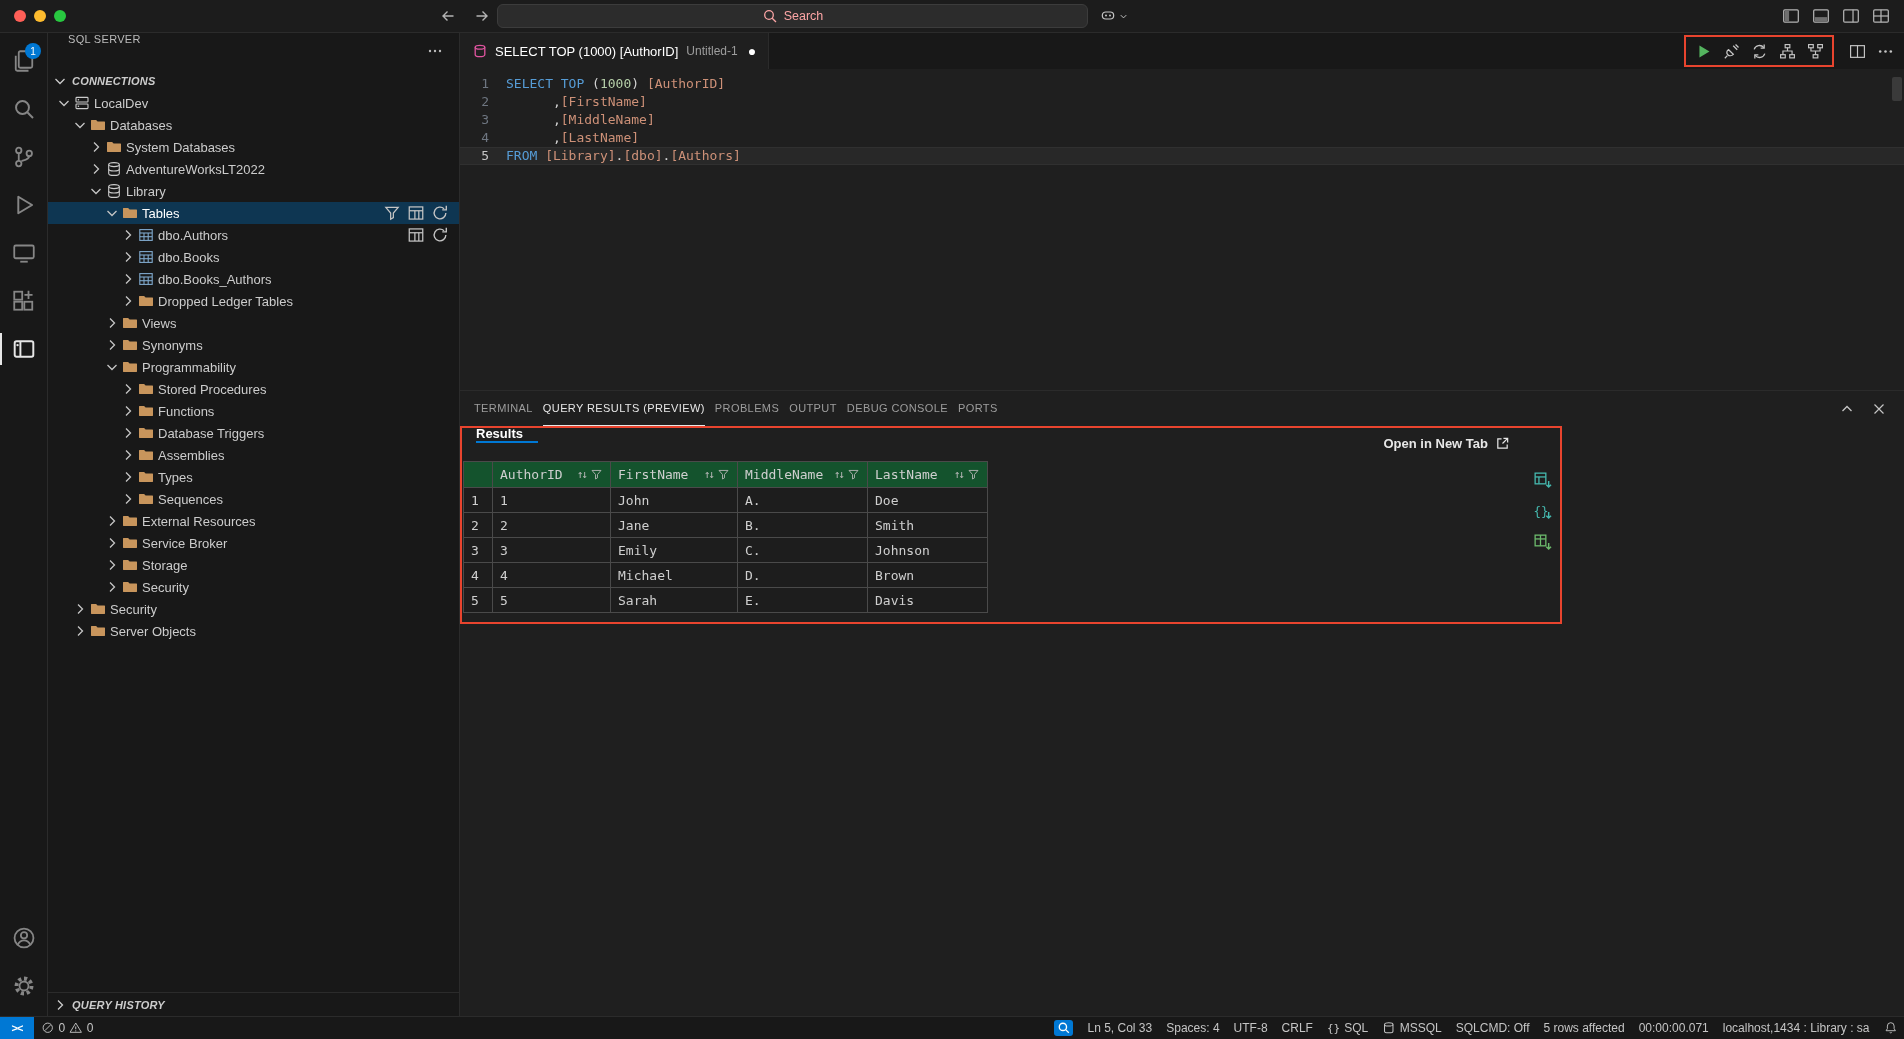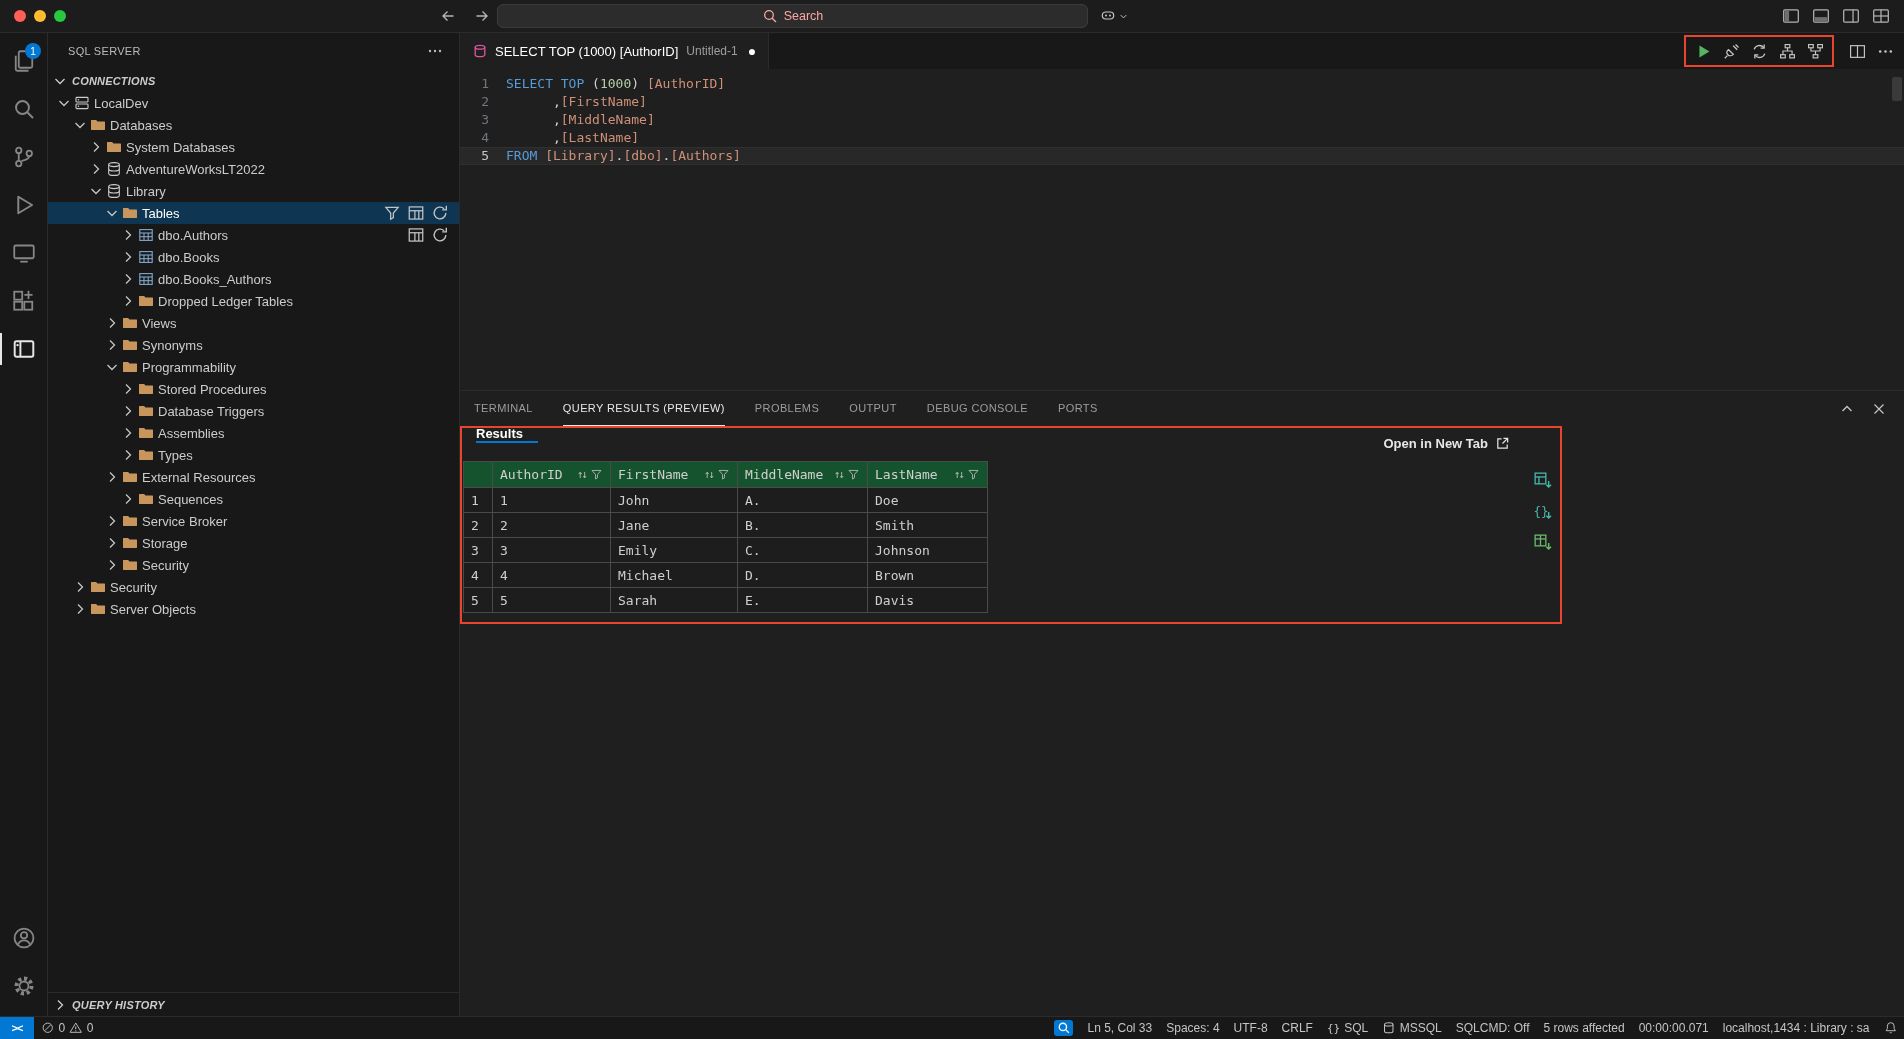--- a/index.html
+++ b/index.html
@@ -30,21 +30,21 @@
   .ab-top { flex:1; display:flex; flex-direction:column; }
   .ab-bottom { display:flex; flex-direction:column; padding-bottom:6px; }
   .ab-item { height:48px; display:flex; align-items:center; justify-content:center; color:#868686; position:relative; cursor:pointer; }
   .ab-item svg { width:24px; height:24px; }
   .ab-item.active { color:#e7e7e7; }
   .ab-item.active::before { content:""; position:absolute; left:0; top:8px; bottom:8px; width:2px; background:#e7e7e7; }
   .ab-badge { position:absolute; right:6px; top:6px; min-width:16px; height:16px; border-radius:9px; background:#0078d4; color:#fff; font-size:10px; display:flex; align-items:center; justify-content:center; padding:0 4px; }
 
   
   .sidebar { width:412px; flex:0 0 412px; background:#181818; border-right:1px solid #2b2b2b; display:flex; flex-direction:column; min-height:0; }
-  .sb-title { height:36px; flex:0 0 36px; display:flex; align-items:center; padding:0 16px 0 20px; font-size:11px; color:#bbbbbb; letter-spacing:.3px; }
+  .sb-title { height:36px; flex:0 0 36px; display:flex; padding:0 16px 0 20px; font-size:11px; color:#bbbbbb; letter-spacing:.3px; }
   .sb-title .spacer{flex:1}
   .section-hdr { height:23px; display:flex; align-items:center; gap:4px; font-size:11px; font-weight:700; color:#cccccc; padding-left:4px; letter-spacing:.2px; cursor:pointer;font-style:italic; }
   .section-hdr .icon svg{width:16px;height:16px}
   .tree { flex:1; overflow:hidden; }
   .tree-row { height:22px; display:flex; align-items:center; cursor:pointer; color:#cccccc; white-space:nowrap; }
   .tree-row.selected { background:rgba(9,71,113,.65); color:#ffffff; }
   .twisty { width:16px; flex:0 0 16px; color:#c5c5c5; }
   .tree-icon-wrap { width:20px; flex:0 0 20px; }
   .tree-label { margin-left:2px; }
   .tree-acts { margin-left:auto; display:flex; gap:6px; padding-right:10px; color:#c5c5c5; }
@@ -543,20 +543,33 @@
             <span class="twisty icon">
               <svg viewBox="0 0 16 16">
                 <path d="M6 3.5L10.5 8 6 12.5" fill="none" stroke="currentColor" stroke-width="1.3"></path>
               </svg>
             </span>
             <span class="tree-icon-wrap icon">
               <svg viewBox="0 0 16 16">
                 <path d="M1.5 2.9h4.6l1.5 1.6h6.9c.3 0 .5.2.5.5v7.6c0 .3-.2.5-.5.5h-13c-.3 0-.5-.2-.5-.5V3.4c0-.3.2-.5.5-.5z" fill="#c8955c"></path>
               </svg>
             </span>
+            <span class="tree-label">Functions</span>
+          </div>
+          <div class="tree-row" style="padding-left:72px">
+            <span class="twisty icon">
+              <svg viewBox="0 0 16 16">
+                <path d="M6 3.5L10.5 8 6 12.5" fill="none" stroke="currentColor" stroke-width="1.3"></path>
+              </svg>
+            </span>
+            <span class="tree-icon-wrap icon">
+              <svg viewBox="0 0 16 16">
+                <path d="M1.5 2.9h4.6l1.5 1.6h6.9c.3 0 .5.2.5.5v7.6c0 .3-.2.5-.5.5h-13c-.3 0-.5-.2-.5-.5V3.4c0-.3.2-.5.5-.5z" fill="#c8955c"></path>
+              </svg>
+            </span>
             <span class="tree-label">Database Triggers</span>
           </div>
           <div class="tree-row" style="padding-left:72px">
             <span class="twisty icon">
               <svg viewBox="0 0 16 16">
                 <path d="M6 3.5L10.5 8 6 12.5" fill="none" stroke="currentColor" stroke-width="1.3"></path>
               </svg>
             </span>
             <span class="tree-icon-wrap icon">
               <svg viewBox="0 0 16 16">
@@ -571,45 +584,45 @@
                 <path d="M6 3.5L10.5 8 6 12.5" fill="none" stroke="currentColor" stroke-width="1.3"></path>
               </svg>
             </span>
             <span class="tree-icon-wrap icon">
               <svg viewBox="0 0 16 16">
                 <path d="M1.5 2.9h4.6l1.5 1.6h6.9c.3 0 .5.2.5.5v7.6c0 .3-.2.5-.5.5h-13c-.3 0-.5-.2-.5-.5V3.4c0-.3.2-.5.5-.5z" fill="#c8955c"></path>
               </svg>
             </span>
             <span class="tree-label">Types</span>
           </div>
+          <div class="tree-row" style="padding-left:72px">
+            <span class="twisty icon">
+              <svg viewBox="0 0 16 16">
+                <path d="M6 3.5L10.5 8 6 12.5" fill="none" stroke="currentColor" stroke-width="1.3"></path>
+              </svg>
+            </span>
+            <span class="tree-icon-wrap icon">
+              <svg viewBox="0 0 16 16">
+                <path d="M1.5 2.9h4.6l1.5 1.6h6.9c.3 0 .5.2.5.5v7.6c0 .3-.2.5-.5.5h-13c-.3 0-.5-.2-.5-.5V3.4c0-.3.2-.5.5-.5z" fill="#c8955c"></path>
+              </svg>
+            </span>
+            <span class="tree-label">Sequences</span>
+          </div>
           <div class="tree-row" style="padding-left:56px">
             <span class="twisty icon">
               <svg viewBox="0 0 16 16">
                 <path d="M6 3.5L10.5 8 6 12.5" fill="none" stroke="currentColor" stroke-width="1.3"></path>
               </svg>
             </span>
             <span class="tree-icon-wrap icon">
               <svg viewBox="0 0 16 16">
                 <path d="M1.5 2.9h4.6l1.5 1.6h6.9c.3 0 .5.2.5.5v7.6c0 .3-.2.5-.5.5h-13c-.3 0-.5-.2-.5-.5V3.4c0-.3.2-.5.5-.5z" fill="#c8955c"></path>
               </svg>
             </span>
             <span class="tree-label">External Resources</span>
-          </div>
-          <div class="tree-row" style="padding-left:72px">
-            <span class="twisty icon">
-              <svg viewBox="0 0 16 16">
-                <path d="M6 3.5L10.5 8 6 12.5" fill="none" stroke="currentColor" stroke-width="1.3"></path>
-              </svg>
-            </span>
-            <span class="tree-icon-wrap icon">
-              <svg viewBox="0 0 16 16">
-                <path d="M1.5 2.9h4.6l1.5 1.6h6.9c.3 0 .5.2.5.5v7.6c0 .3-.2.5-.5.5h-13c-.3 0-.5-.2-.5-.5V3.4c0-.3.2-.5.5-.5z" fill="#c8955c"></path>
-              </svg>
-            </span>
-            <span class="tree-label">Sequences</span>
           </div>
           <div class="tree-row" style="padding-left:56px">
             <span class="twisty icon">
               <svg viewBox="0 0 16 16">
                 <path d="M6 3.5L10.5 8 6 12.5" fill="none" stroke="currentColor" stroke-width="1.3"></path>
               </svg>
             </span>
             <span class="tree-icon-wrap icon">
               <svg viewBox="0 0 16 16">
                 <path d="M1.5 2.9h4.6l1.5 1.6h6.9c.3 0 .5.2.5.5v7.6c0 .3-.2.5-.5.5h-13c-.3 0-.5-.2-.5-.5V3.4c0-.3.2-.5.5-.5z" fill="#c8955c"></path>
@@ -772,21 +785,21 @@
             <div class="code-line current">
               <span class="ln">5</span>
               <span class="lc"><span class="tk-kw">FROM</span><span class="tk-pl"> </span><span class="tk-id">[Library]</span><span class="tk-pl">.</span><span class="tk-id">[dbo]</span><span class="tk-pl">.</span><span class="tk-id">[Authors]</span></span>
             </div>
           </div>
         <div class="ed-scrollthumb"></div>
       </div>
 
       <div class="panel">
         <div class="panel-tabrow">
-          <span style="display:flex;gap:30px;height:100%;" id="panel-tabs">
+          <span style="display:flex;gap:10px;height:100%;" id="panel-tabs">
               <span class="ptab">TERMINAL</span>
               <span class="ptab active">QUERY RESULTS (PREVIEW)</span>
               <span class="ptab">PROBLEMS</span>
               <span class="ptab">OUTPUT</span>
               <span class="ptab">DEBUG CONSOLE</span>
               <span class="ptab">PORTS</span>
             </span>
           <div class="panel-actions">
             <span class="tb-btn icon" id="ic-panel-up">
                 <svg viewBox="0 0 16 16">

